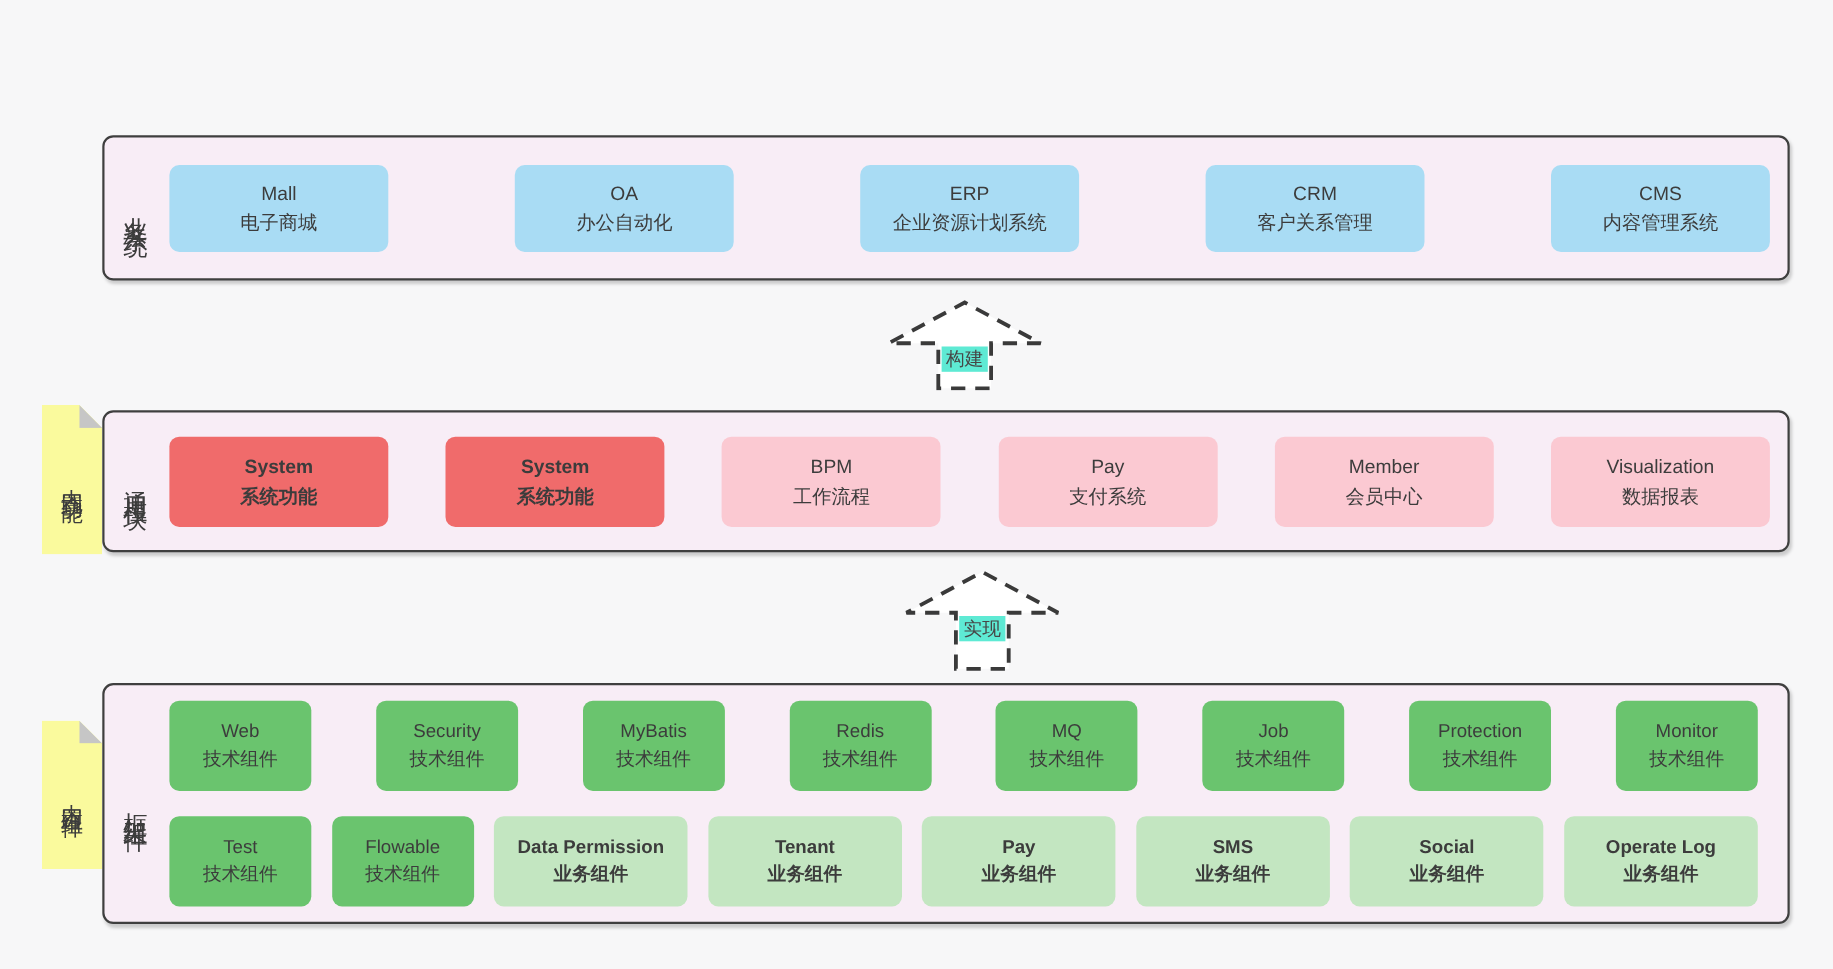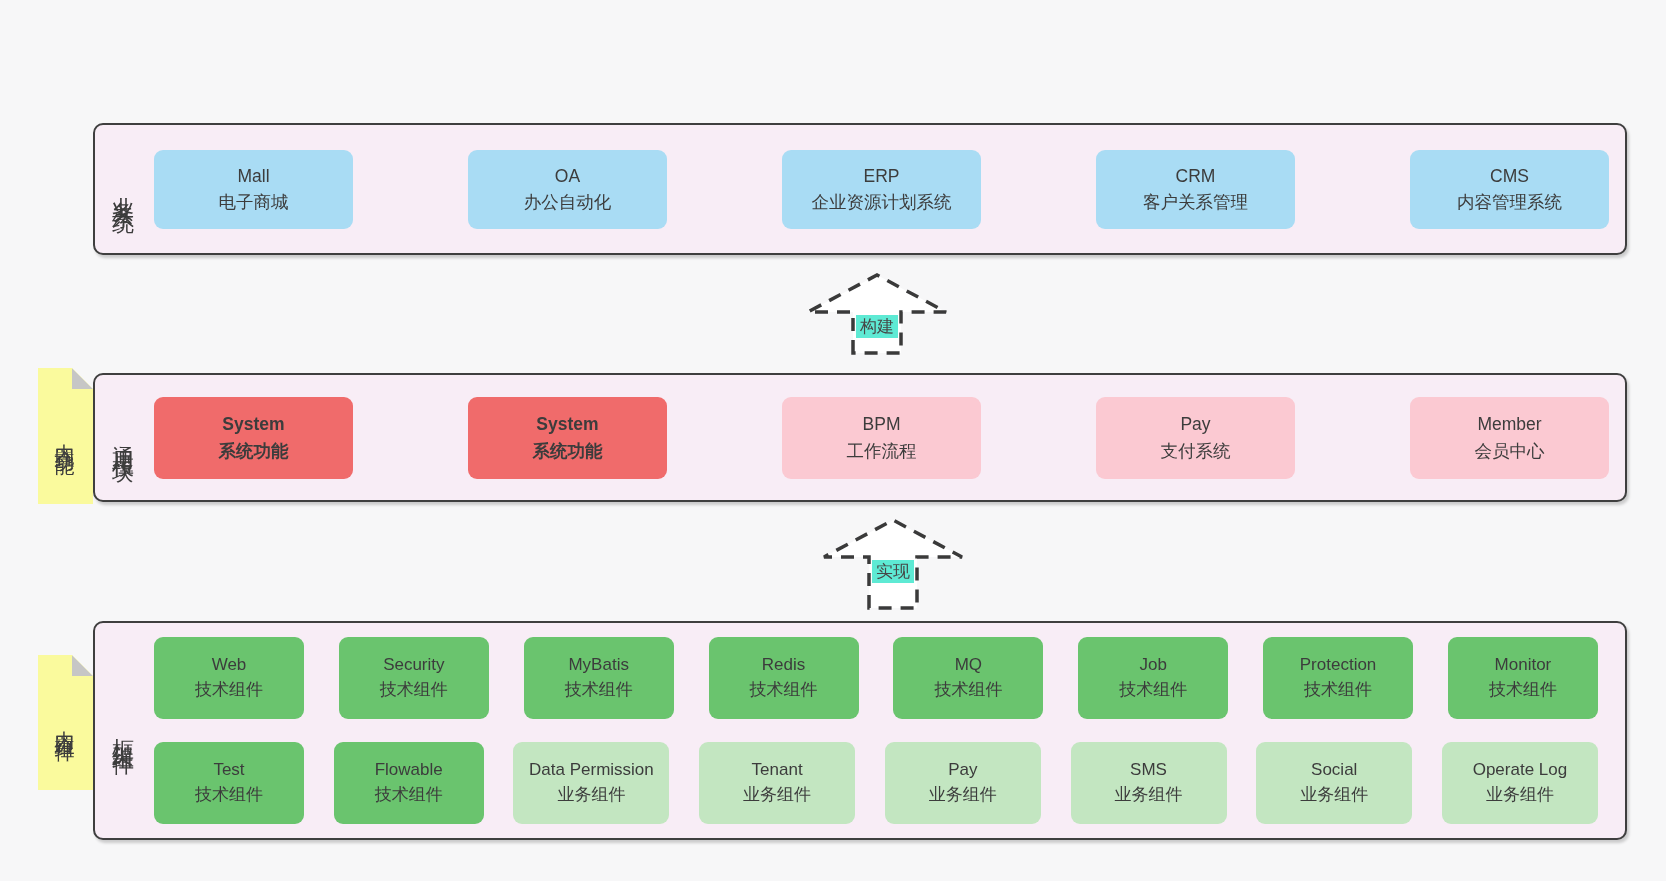--- a/index.html
+++ b/index.html
@@ -43,22 +43,22 @@
 
   
   .box {
     box-sizing:border-box; border-radius:9px;
     display:flex; flex-direction:column; align-items:center; justify-content:center;
     text-align:center; font-size:17.5px; line-height:1.5; padding:0 8px;
   }
   .box.blue       { background:var(--blue, #a9dcf4);       width:199px; height:79px; }
   .box.red        { background:var(--red, #f06b6b);        width:199px; height:82px;font-weight:bold; }
   .box.pink       { background:var(--pink, #fbc9d2);       width:199px; height:82px; }
-  .box.green      { background:var(--green, #6ac46e);      width:150px; height:82px; font-size:17px; line-height:1.45; }
-  .box.lightgreen { background:var(--lightgreen, #c3e6c1); width:156px; height:82px; font-size:17px; line-height:1.45; }
+  .box.green      { background:var(--green, #6ac46e);      width:129px; height:82px; font-size:17px; line-height:1.45; }
+  .box.lightgreen { background:var(--lightgreen, #c3e6c1); width:176px; height:82px; font-size:17px; line-height:1.45;font-weight:bold; }
 
   
   .arrow { position:absolute; }
   .arrow svg { display:block; }
   .arrow-label {
     position:absolute; left:50%; transform:translateX(-50%); top:44px;
     background:#5eead4; padding:0 4px; font-size:17px; white-space:nowrap;
     color:#474747;
   }
 
@@ -142,20 +142,24 @@
       <span>工作流程</span>
     </div>
     <div class="box pink">
       <span>Pay</span>
       <span>支付系统</span>
     </div>
     <div class="box pink">
       <span>Member</span>
       <span>会员中心</span>
     </div>
+    <div class="box pink">
+      <span>Visualization</span>
+      <span>数据报表</span>
+    </div>
   </div>
 </div>
 
 <div class="arrow" id="arrow-implement" style="left:821px; top:516px; width:144px; height:94px;">
   <svg width="144" height="94" viewBox="0 0 144 94">
     <polygon points="48,92 48,41 3,41 72,4 141,41 96,41 96,92" fill="#ffffff" stroke="#3a3a3a" stroke-width="3.5" stroke-dasharray="13 9"></polygon>
   </svg>
   <span class="arrow-label">实现</span>
 </div>
 

